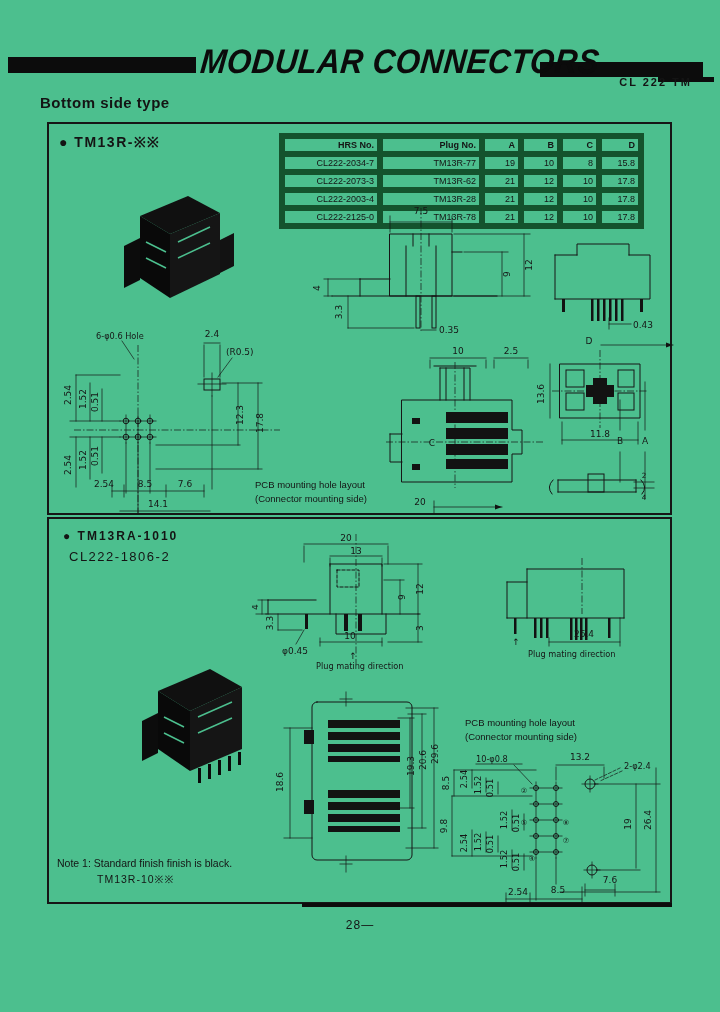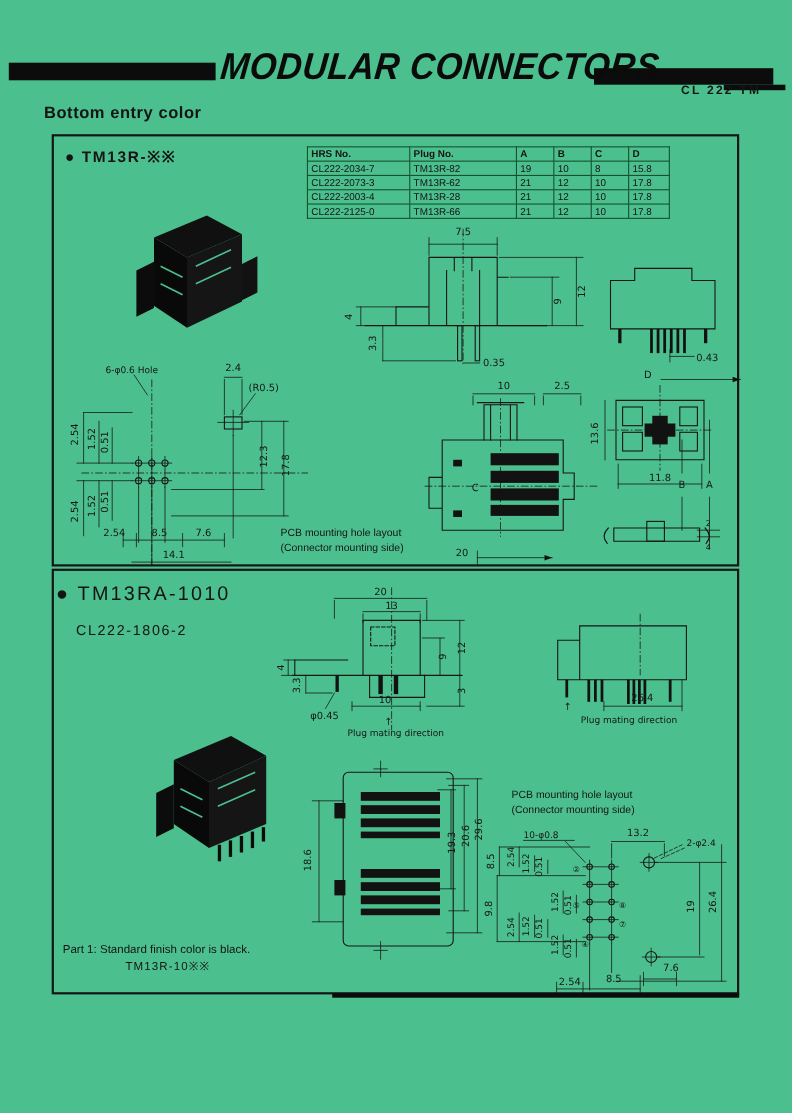--- a/index.html
+++ b/index.html
@@ -12,28 +12,28 @@
   .bar-tail{left:658px;top:77px;width:56px;height:5px}
   .title{position:absolute;left:186px;top:42px;width:366px;text-align:center;
          font-size:34px;font-weight:bold;font-style:italic;color:#0b0b0b;
          transform:scaleX(.92) skewX(-6deg);white-space:nowrap;letter-spacing:0.5px}
   .code{position:absolute;right:28px;top:76px;font-size:11px;font-weight:bold;letter-spacing:2px}
   .subtitle{position:absolute;left:40px;top:94px;font-size:15px;font-weight:bold;letter-spacing:.5px}
   .panel{position:absolute;left:47px;width:625px;border:2px solid #161616;box-sizing:border-box}
   .panel1{top:122px;height:393px}
   .panel2{top:517px;height:387px}
   .ptitle{position:absolute;left:10px;top:8px;font-size:14px;font-weight:bold;letter-spacing:1.5px}
-  .ptitle2{position:absolute;left:2px;top:10px;font-size:18px;font-weight:normal;letter-spacing:2px}
-  .psub{position:absolute;left:20px;top:46px;font-size:13px;letter-spacing:1.5px}
+  .ptitle2{position:absolute;left:14px;top:10px;font-size:12px;font-weight:bold;letter-spacing:2px}
+  .psub{position:absolute;left:20px;top:30px;font-size:13px;letter-spacing:1.5px}
   table.spec{position:absolute;left:230px;top:9px;border-collapse:collapse;font-size:9px;color:#141414}
-  table.spec th,table.spec td{border:1px solid #14532d;height:12px;padding:0 3px;text-align:left;font-weight:normal;white-space:nowrap}
+  table.spec th,table.spec td{border:6px solid #14532d;height:12px;padding:0 3px;text-align:right;font-weight:normal;white-space:nowrap}
   table.spec th{font-weight:bold}
   .caption{position:absolute;font-size:9.5px;line-height:14px;white-space:nowrap}
   .notes{position:absolute;font-size:10.5px;line-height:16px;white-space:nowrap}
-  .notes .indent{margin-left:57px;letter-spacing:1px}
+  .notes .indent{margin-left:40px;letter-spacing:1px}
   .pageno{position:absolute;left:0;right:0;top:918px;text-align:center;font-size:12px;letter-spacing:1px}
   .thickbar{position:absolute;left:302px;top:903px;width:370px;height:4px;background:#0c0c0c}
   .dr{position:absolute}
   svg text{font-family:"DejaVu Sans",sans-serif;font-size:9px;fill:#161616}
   svg text.s8{font-size:8.2px}
   svg text.s7{font-size:7.2px}
   .s{stroke:#161616;fill:none;stroke-width:1;stroke-linecap:square}
   .t{stroke:#161616;fill:none;stroke-width:.7;stroke-linecap:square}
   .cl{stroke:#161616;fill:none;stroke-width:.7;stroke-dasharray:7 2 1.5 2}
   .dsh{stroke-dasharray:3 2}
@@ -43,40 +43,40 @@
 </head>
 <body>
 
 <div class="page abs" style="left:0;top:0;width:720px;height:1012px">
 
   <div class="bar bar-left"></div>
   <div class="bar bar-right"></div>
   <div class="bar bar-tail"></div>
   <div class="title">MODULAR CONNECTORS</div>
   <div class="code">CL 222 TM</div>
-  <div class="subtitle">Bottom entry color</div>
+  <div class="subtitle">Bottom side type</div>
 
   <div class="panel panel1">
     <div class="ptitle">● TM13R-※※</div>
 
     <table class="spec">
       <thead>
         <tr>
           <th style="width:86px">HRS No.</th>
           <th style="width:90px">Plug No.</th>
           <th style="width:27px">A</th>
           <th style="width:27px">B</th>
           <th style="width:27px">C</th>
           <th style="width:30px">D</th>
         </tr>
       </thead>
       <tbody>
         <tr>
           <td>CL222-2034-7</td>
-          <td>TM13R-82</td>
+          <td>TM13R-77</td>
           <td>19</td>
           <td>10</td>
           <td>8</td>
           <td>15.8</td>
         </tr>
         <tr>
           <td>CL222-2073-3</td>
           <td>TM13R-62</td>
           <td>21</td>
           <td>12</td>
@@ -86,21 +86,21 @@
         <tr>
           <td>CL222-2003-4</td>
           <td>TM13R-28</td>
           <td>21</td>
           <td>12</td>
           <td>10</td>
           <td>17.8</td>
         </tr>
         <tr>
           <td>CL222-2125-0</td>
-          <td>TM13R-66</td>
+          <td>TM13R-78</td>
           <td>21</td>
           <td>12</td>
           <td>10</td>
           <td>17.8</td>
         </tr>
       </tbody>
     </table>
 
     <svg class="dr" style="left:41px;top:56px" width="150" height="140">
       <g>
@@ -377,19 +377,20 @@
       <text x="118" y="141" text-anchor="middle">8.5</text>
       <text x="170" y="131" text-anchor="middle">7.6</text>
       <text x="84" y="41" text-anchor="middle" class="s7">②</text>
       <text x="84" y="73" text-anchor="middle" class="s7">⑤</text>
       <text x="92" y="109" text-anchor="middle" class="s7">④</text>
       <text x="126" y="73" text-anchor="middle" class="s7">⑧</text>
       <text x="126" y="91" text-anchor="middle" class="s7">⑦</text>
     </svg>
 
     <div class="notes" style="left:8px;top:336px">
-      <div>Part 1: Standard finish color is black.</div>
+      <div>Note 1: Standard finish finish is black.</div>
       <div class="indent">TM13R-10※※</div>
     </div>
   </div>
 
   <div class="thickbar"></div>
+  <div class="pageno">28—</div>
 </div>
 
 </body></html>

